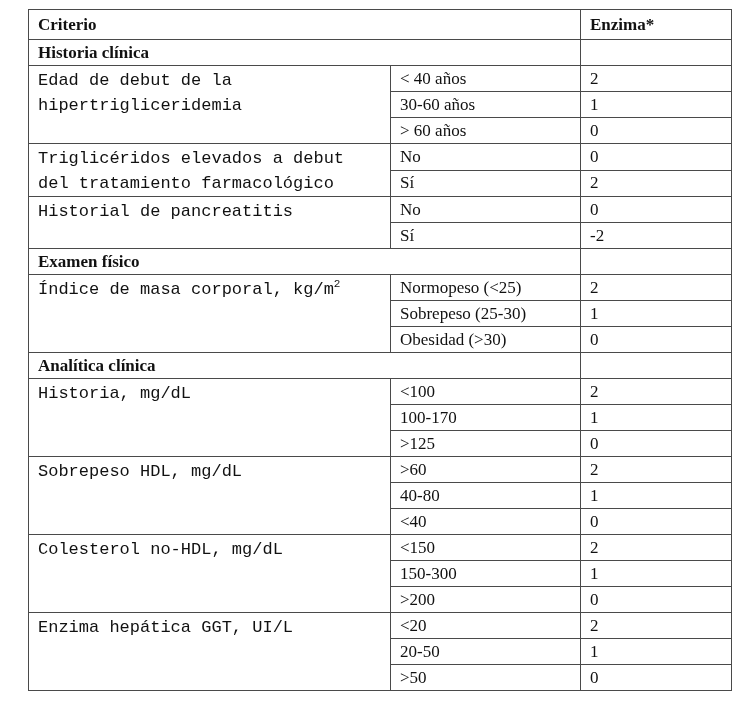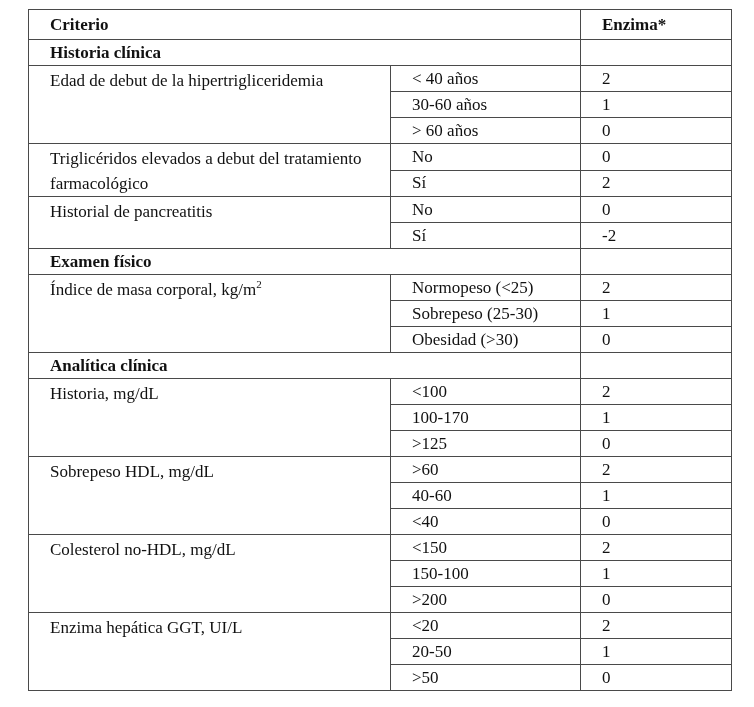--- a/index.html
+++ b/index.html
@@ -15,33 +15,34 @@
     left: 28px;
     top: 9px;
     border-collapse: collapse;
     table-layout: fixed;
   }
   col.c1 { width: 362px; }
   col.c2 { width: 190px; }
   col.c3 { width: 151px; }
   td {
     border: 1px solid #4a4a4a;
-    padding: 0 21px;
+    padding: 0 9px;
     height: 25px;
     font-size: 17px;
     color: #111111;
     vertical-align: middle;
     overflow: hidden;
   }
   tr.header-row td { height: 29px; }
   .b { font-weight: bold; }
   td.crit {
     vertical-align: top;
     padding-top: 2px;
     line-height: 25px;
+    font-family: Liberation Mono, monospace;
   }
   sup {
     font-size: 11px;
     line-height: 0;
   }
 </style>
 </head>
 <body>
 
 <table class="score">
@@ -133,35 +134,35 @@
       <td>&gt;125</td>
       <td>0</td>
     </tr>
 
     <tr>
       <td rowspan="3" class="crit">Sobrepeso HDL, mg/dL</td>
       <td>&gt;60</td>
       <td>2</td>
     </tr>
     <tr>
-      <td>40-60</td>
+      <td>40-80</td>
       <td>1</td>
     </tr>
     <tr>
       <td>&lt;40</td>
       <td>0</td>
     </tr>
 
     <tr>
       <td rowspan="3" class="crit">Colesterol no-HDL, mg/dL</td>
       <td>&lt;150</td>
       <td>2</td>
     </tr>
     <tr>
-      <td>150-100</td>
+      <td>150-300</td>
       <td>1</td>
     </tr>
     <tr>
       <td>&gt;200</td>
       <td>0</td>
     </tr>
 
     <tr>
       <td rowspan="3" class="crit">Enzima hepática GGT, UI/L</td>
       <td>&lt;20</td>

